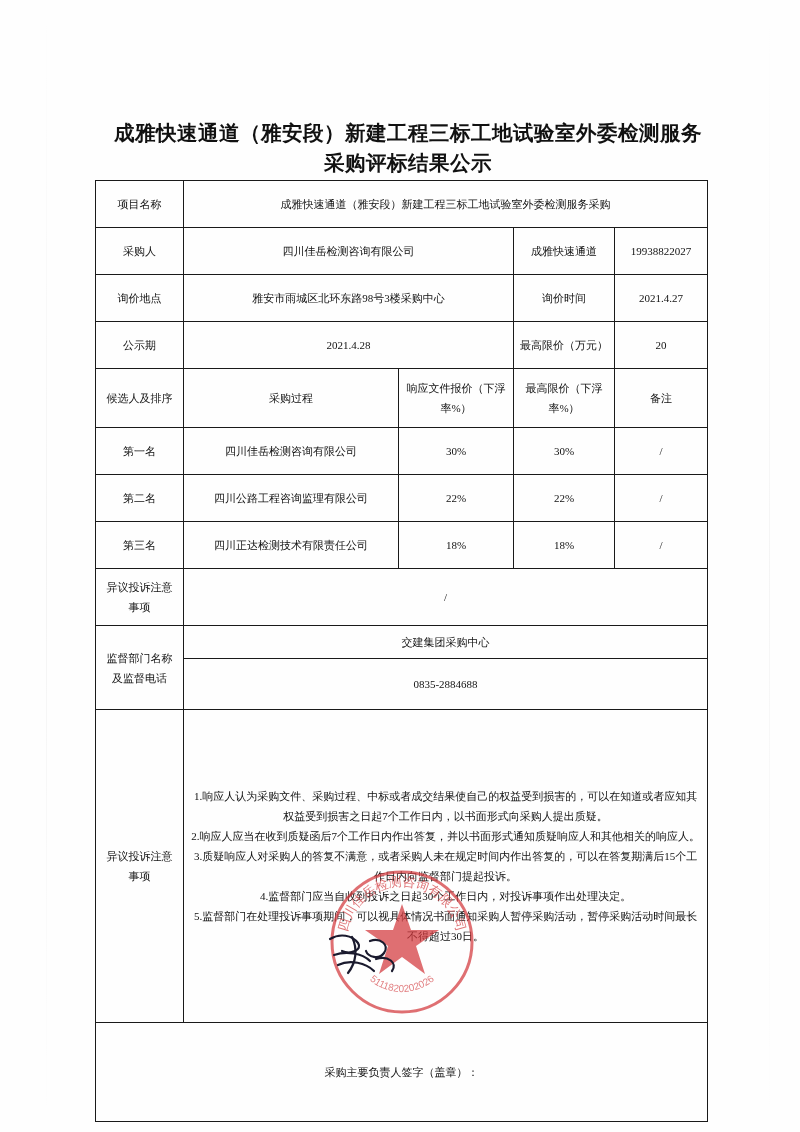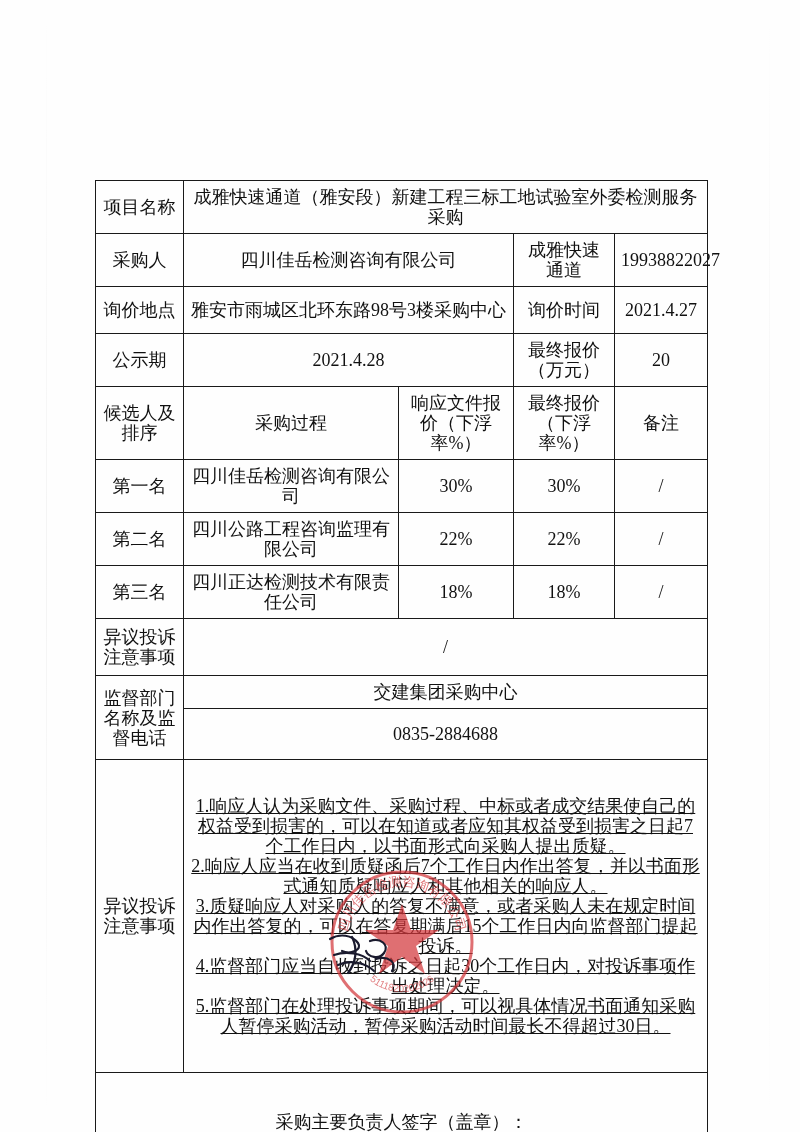--- a/index.html
+++ b/index.html
@@ -37,36 +37,35 @@
     position: absolute;
     left: 95px;
     top: 180px;
     width: 612px;
     border-collapse: collapse;
     table-layout: fixed;
   }
   table.main td {
     border: 1px solid #1a1a1a;
     padding: 6px 6px;
-    font-size: 18px;
+    font-size: 11px;
     vertical-align: middle;
     text-align: center;
     line-height: 20px;
   }
   .lbl { font-size: 13.5px; }
   .nowrap-small { font-size: 12.6px; }
   .h-row td { height: 34px; }
   .two-line { line-height: 19px; }
   .notice-cell {
     text-align: left;
     font-size: 12.4px;
     line-height: 21px;
     padding: 10px 12px 10px 10px;
     vertical-align: middle;
-    text-decoration: underline;
   }
   .notice-cell p { margin: 0; text-indent: 0; }
   .sig-cell {
     height: 86px;
     text-align: left;
     padding-left: 18px;
     font-size: 13.5px;
   }
   
   .seal {
@@ -96,20 +95,21 @@
   }
 </style>
 </head>
 <body>
 
 <div class="page">
 
   <div class="page-edge-l"></div>
   <div class="page-edge-r"></div>
 
+  <div class="doc-title">成雅快速通道（雅安段）新建工程三标工地试验室外委检测服务采购评标结果公示</div>
 
   <table class="main">
     <colgroup>
       <col style="width:88px">
       <col style="width:215px">
       <col style="width:115px">
       <col style="width:101px">
       <col style="width:93px">
     </colgroup>
     <tbody>
@@ -125,28 +125,28 @@
       </tr>
       <tr class="h-row">
         <td class="lbl">询价地点</td>
         <td colspan="2">雅安市雨城区北环东路98号3楼采购中心</td>
         <td>询价时间</td>
         <td>2021.4.27</td>
       </tr>
       <tr class="h-row">
         <td class="lbl">公示期</td>
         <td colspan="2">2021.4.28</td>
-        <td class="two-line">最终报价（万元）</td>
+        <td class="two-line">最高限价（万元）</td>
         <td>20</td>
       </tr>
       <tr>
         <td class="lbl two-line" style="height:46px">候选人及排序</td>
         <td>采购过程</td>
         <td class="two-line nowrap-small">响应文件报价（下浮率%）</td>
-        <td class="two-line nowrap-small">最终报价（下浮率%）</td>
+        <td class="two-line nowrap-small">最高限价（下浮率%）</td>
         <td>备注</td>
       </tr>
 
       <tr class="h-row">
         <td>第一名</td>
         <td>四川佳岳检测咨询有限公司</td>
         <td>30%</td>
         <td>30%</td>
         <td>/</td>
       </tr>

